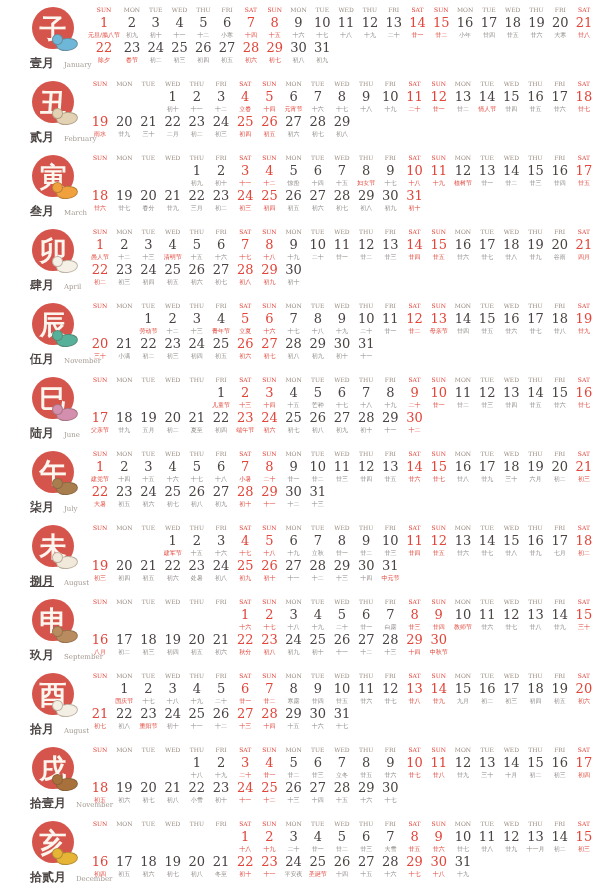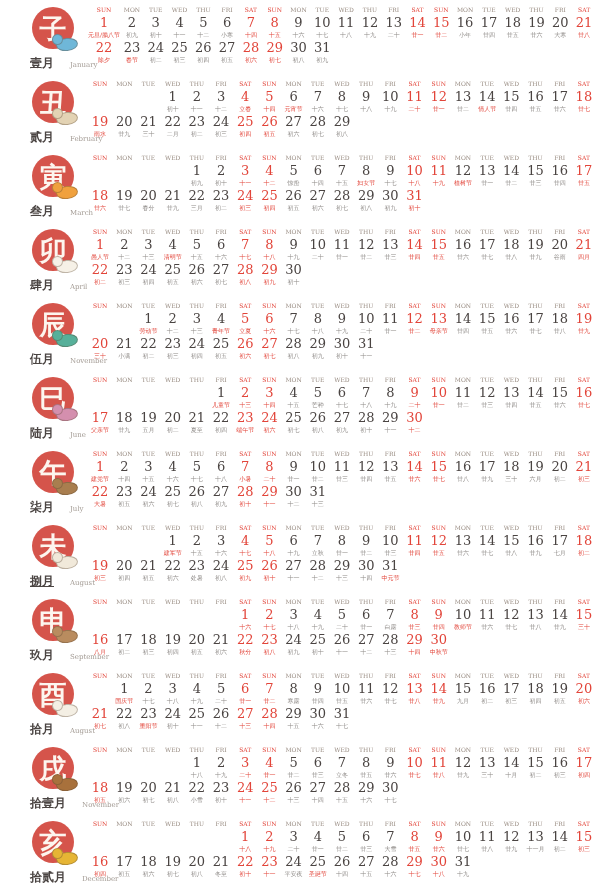--- a/index.html
+++ b/index.html
@@ -11,21 +11,21 @@
   .stamp{position:absolute;left:28px;top:7px;width:58px;}
   .seal{position:relative;width:42px;height:42px;border-radius:50%;
         display:flex;align-items:center;justify-content:center;margin-left:4px;}
   .seal .branch{color:#fdf6ef;font-size:27px;line-height:1;font-weight:bold;
         font-family:"DejaVu Serif",serif;}
   .animal{position:absolute;}
   .animal .body{position:absolute;border-radius:50%;}
   .animal .head{position:absolute;border-radius:50%;}
   .caption{margin-top:3px;white-space:nowrap;margin-left:2px;}
   .cn{font-size:12px;color:#4a4442;font-weight:bold;margin-top:21px;}
-  .en{font-size:7px;color:#a39b94;margin-left:16px;}
+  .en{font-size:7px;color:#a39b94;margin-left:10px;}
   
   .grid{position:absolute;left:88px;top:5px;width:508px;
         display:grid;grid-template-columns:repeat(21,1fr);
         grid-template-rows:10px 16px 9px 16px 9px;}
   .hdr{font-size:6px;line-height:10px;text-align:center;color:#96897f;
        font-family:"DejaVu Serif",serif;letter-spacing:0;}
   .hdr.red{color:#e2453a;}
   .num{font-size:13px;line-height:15px;text-align:center;color:#4a4442;}
   .num.red{color:#e2453a;}
   .lun{font-size:6px;line-height:7px;text-align:center;color:#8f8b88;

